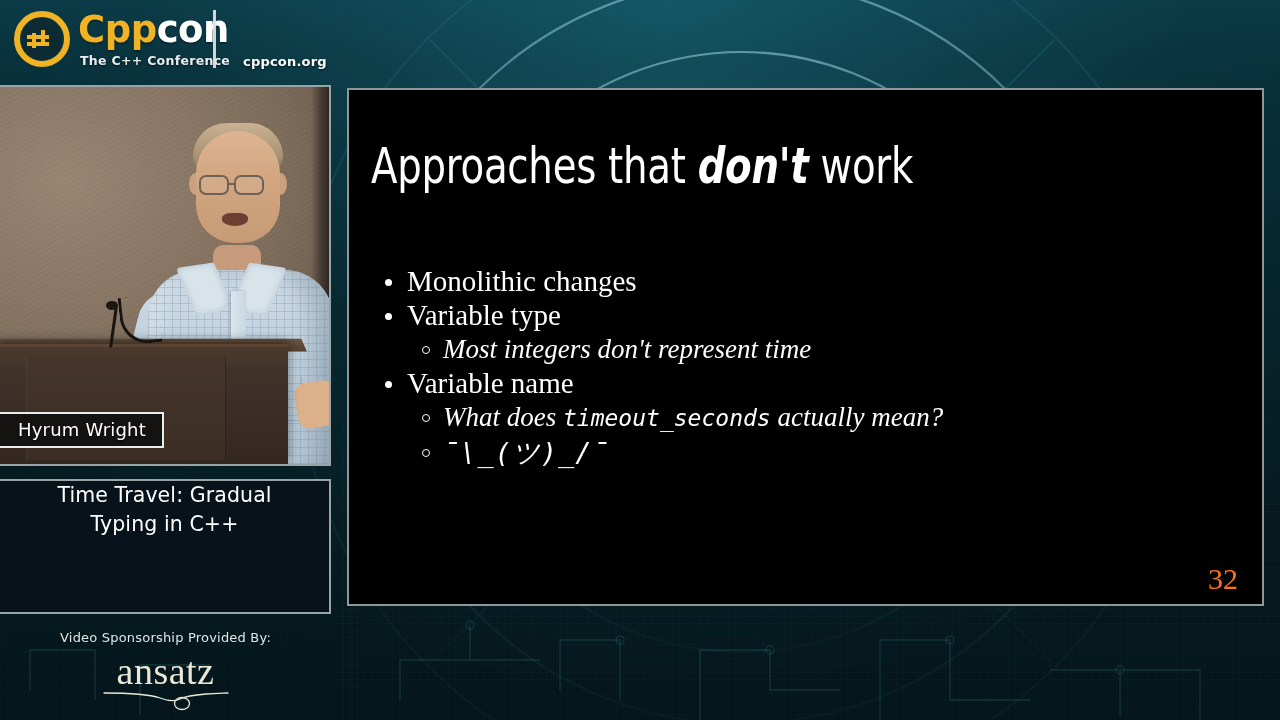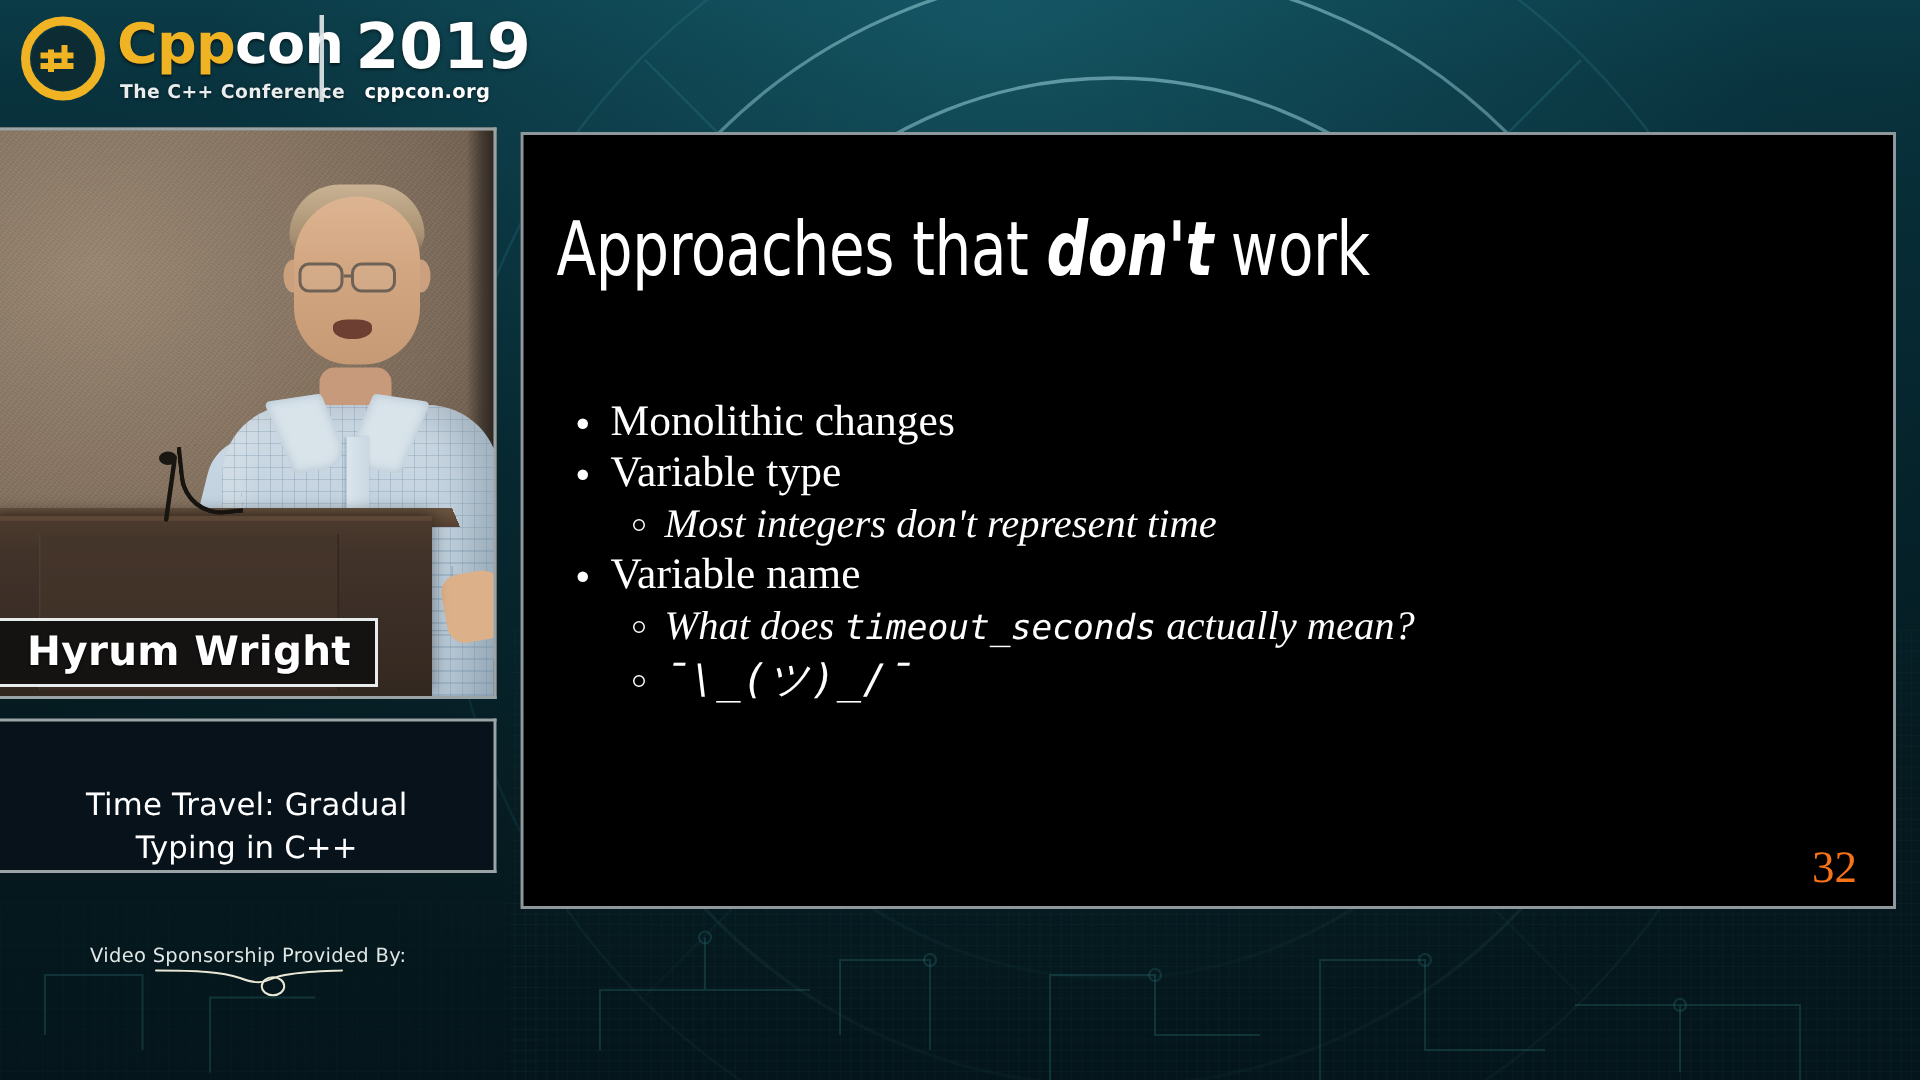--- a/index.html
+++ b/index.html
@@ -213,33 +213,33 @@
 
   #nameplate {
     position:absolute; left:-6px; top:412px;
     padding:5px 16px 6px 22px;
     background:#151212;
     border:2px solid #e8eced;
     z-index:6;
   }
   #nameplate span {
     font-family:"DejaVu Sans", sans-serif;
-    font-weight:bold;
-    font-size:27px;
+    font-weight:normal;
+    font-size:18px;
     color:#ffffff;
     letter-spacing:0.2px;
     text-shadow:0 1px 2px rgba(0,0,0,.8);
   }
 
   #talk-card {
-    position:absolute; left:0; top:479px; width:331px; height:103px;
+    position:absolute; left:0; top:479px; width:331px; height:135px;
     background:#07121a;
     border:2px solid #9aa3a6;
     border-left:none;
-    display:flex; align-items:flex-end; justify-content:center;
+    display:flex; align-items:flex-start; justify-content:center;
     z-index:4;
   }
   #talk-card .t {
     font-family:"DejaVu Sans", sans-serif;
     font-size:20.5px;
     font-weight:400;
     color:#ffffff;
     text-align:center;
     line-height:29px;
     letter-spacing:0.1px;
@@ -404,21 +404,20 @@
       <g stroke="#f0b323" stroke-width="4" stroke-linecap="butt">
         <line x1="21" y1="23" x2="21" y2="38"></line>
         <line x1="30" y1="20" x2="30" y2="35"></line>
         <line x1="14" y1="27" x2="36" y2="27"></line>
         <line x1="14" y1="34" x2="36" y2="34"></line>
       </g>
     </svg>
     <div class="cc-word"><span class="cpp">Cpp</span><span class="con">con</span></div>
     <div class="cc-sub">The C++ Conference</div>
     <div id="hdr-divider"></div>
-    <div class="cc-year">2019</div>
     <div class="cc-url">cppcon.org</div>
   </div>
 
   <div id="speaker-video">
     <div class="wall"></div>
     <div class="wall-noise"></div>
     <div class="wall-edge"></div>
 
     <div class="person">
       <div class="p-arm-l"></div>
@@ -454,20 +453,21 @@
   <div id="nameplate">
     <span>Hyrum Wright</span>
   </div>
 
   <div id="talk-card">
     <div class="t">Time Travel: Gradual Typing in C++</div>
   </div>
 
   <div id="sponsor">
     <span class="sp-label">Video Sponsorship Provided By:</span>
+    <span class="sp-logo">ansatz</span>
     <svg width="128" height="24" viewBox="0 0 128 24">
       <path d="M2 6 C 30 6, 46 7, 58 11 C 66 14, 72 15, 78 12 C 84 9, 92 8, 104 7 C 114 6.4, 122 6.2, 126 6" fill="none" stroke="#e9e7d5" stroke-width="1.3" stroke-linecap="round"></path>
       <ellipse cx="80" cy="16.5" rx="7.5" ry="6" fill="none" stroke="#e9e7d5" stroke-width="1.3"></ellipse>
     </svg>
   </div>
 
   <div id="slide">
     <div id="slide-title"><span>Approaches that </span><span class="ital">don't</span><span> work</span></div>
 
     <div id="bullets">

